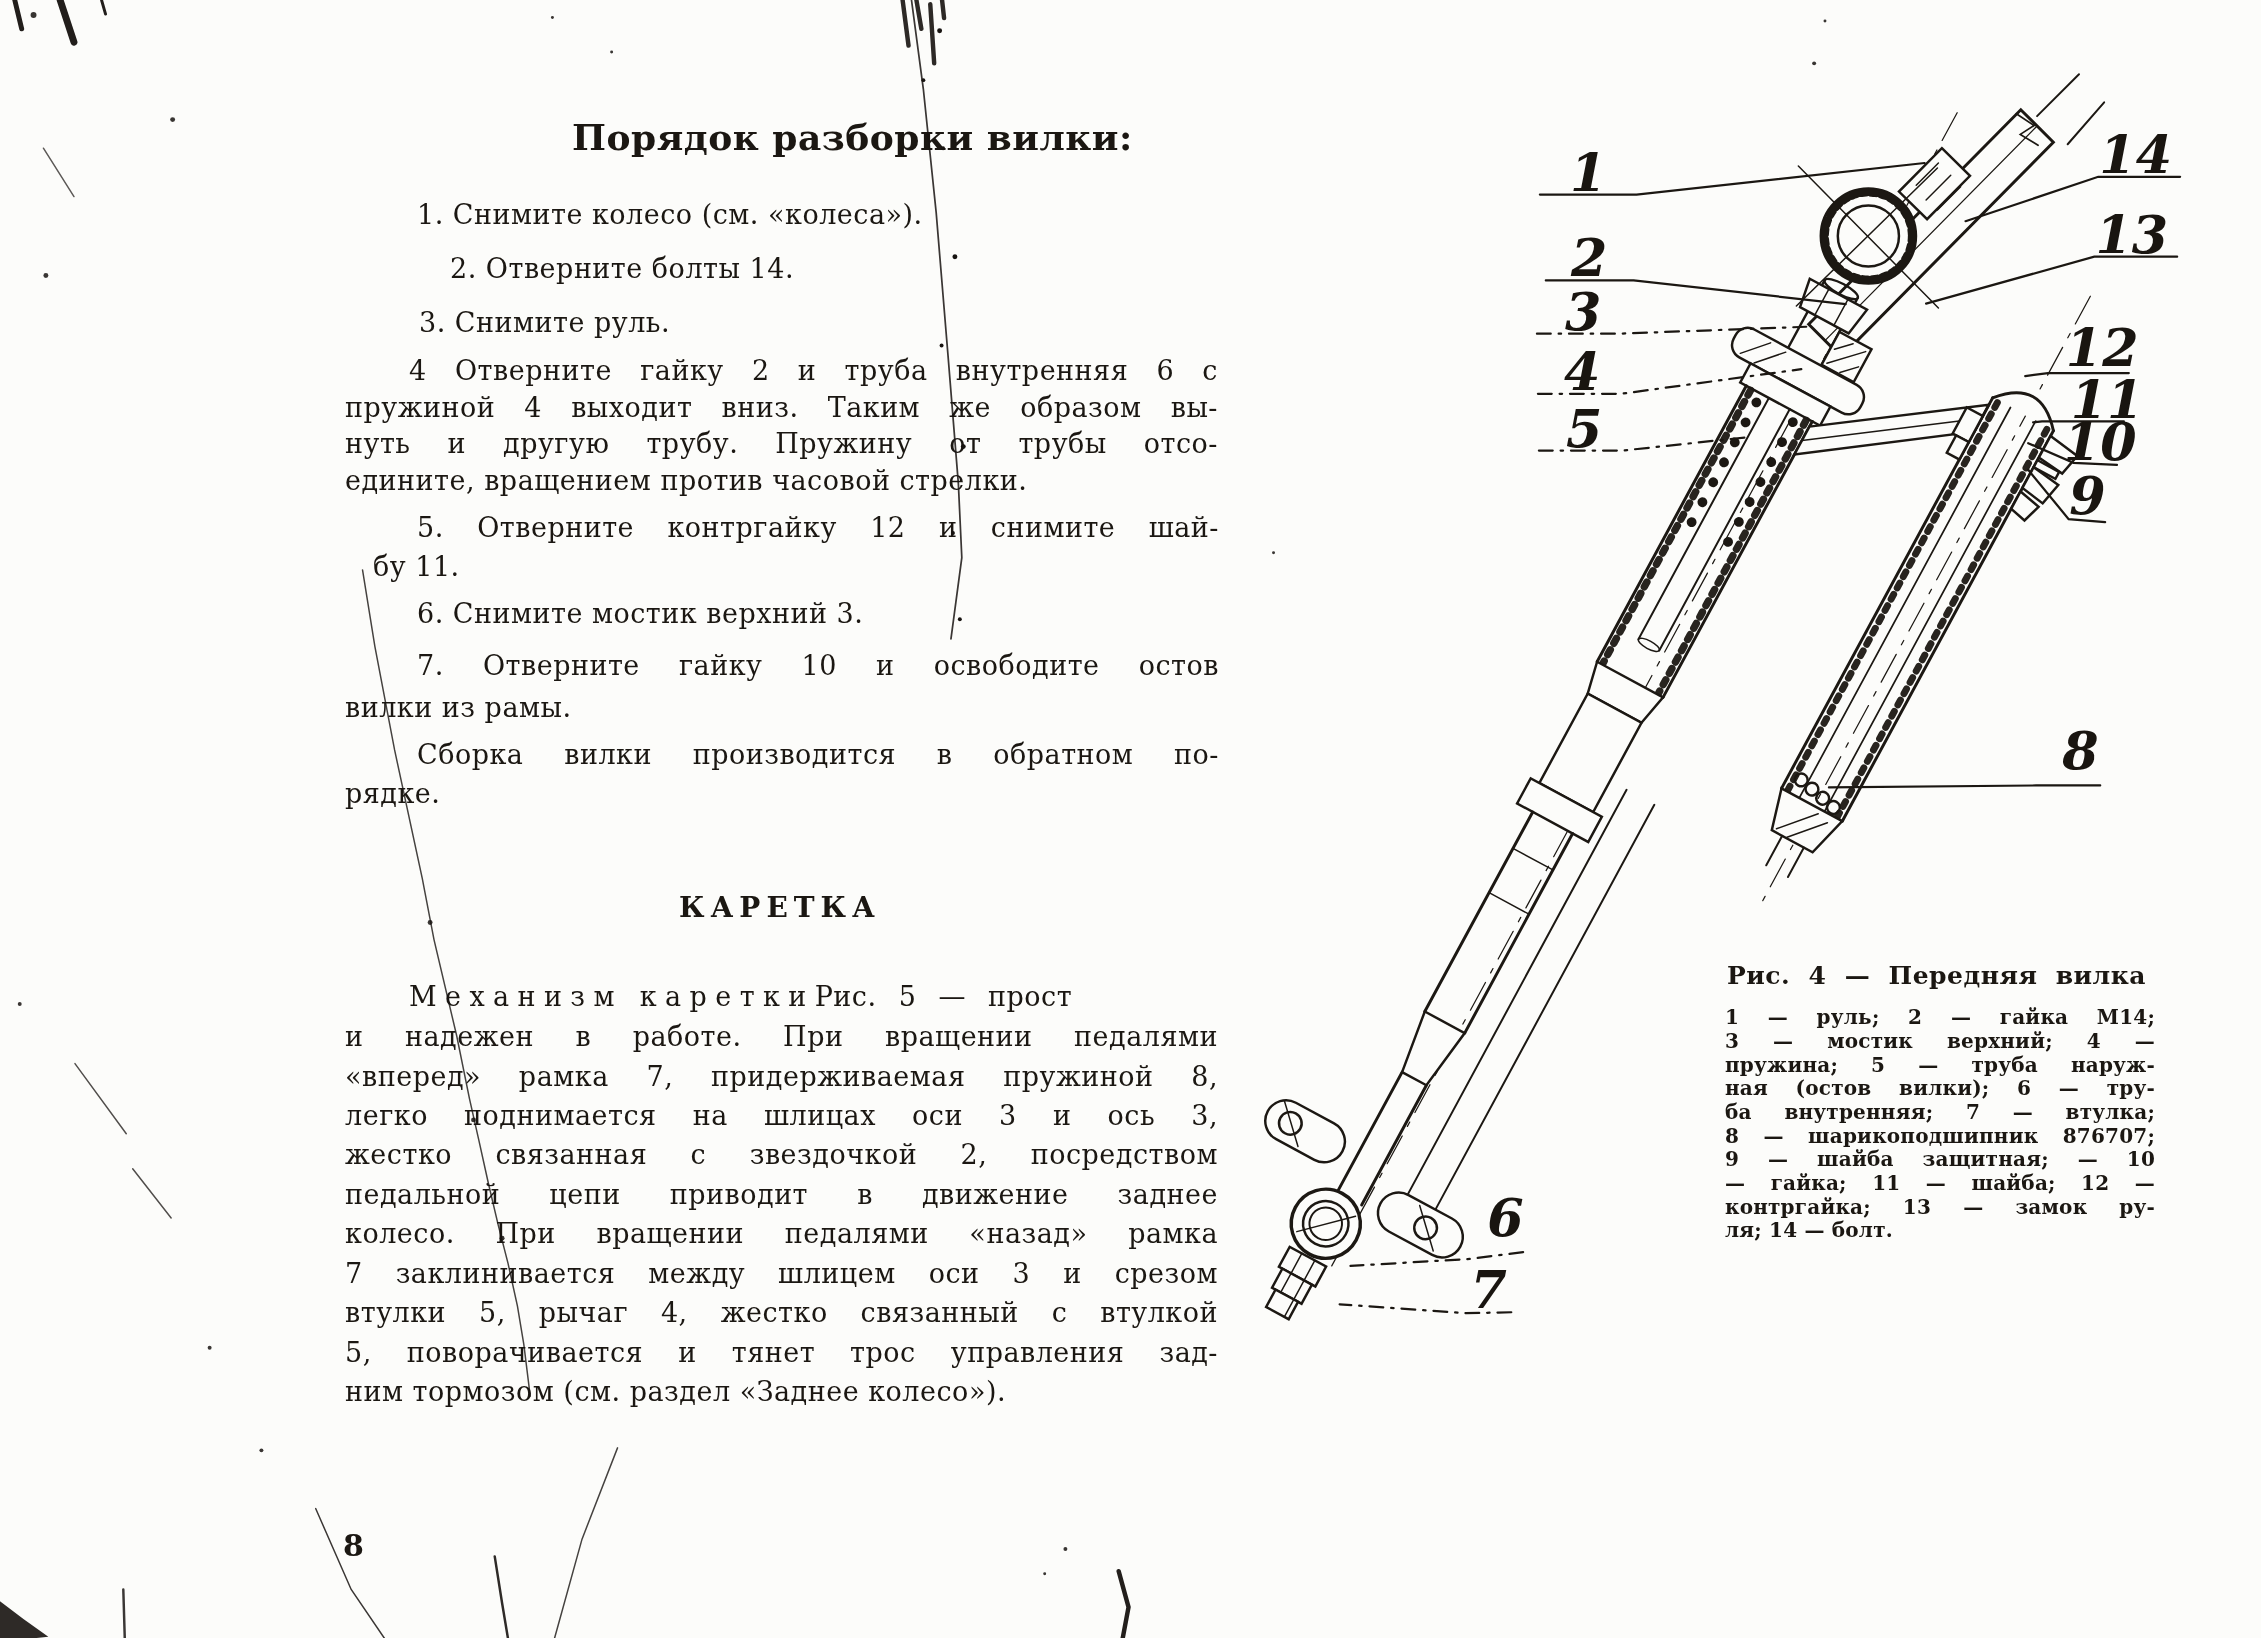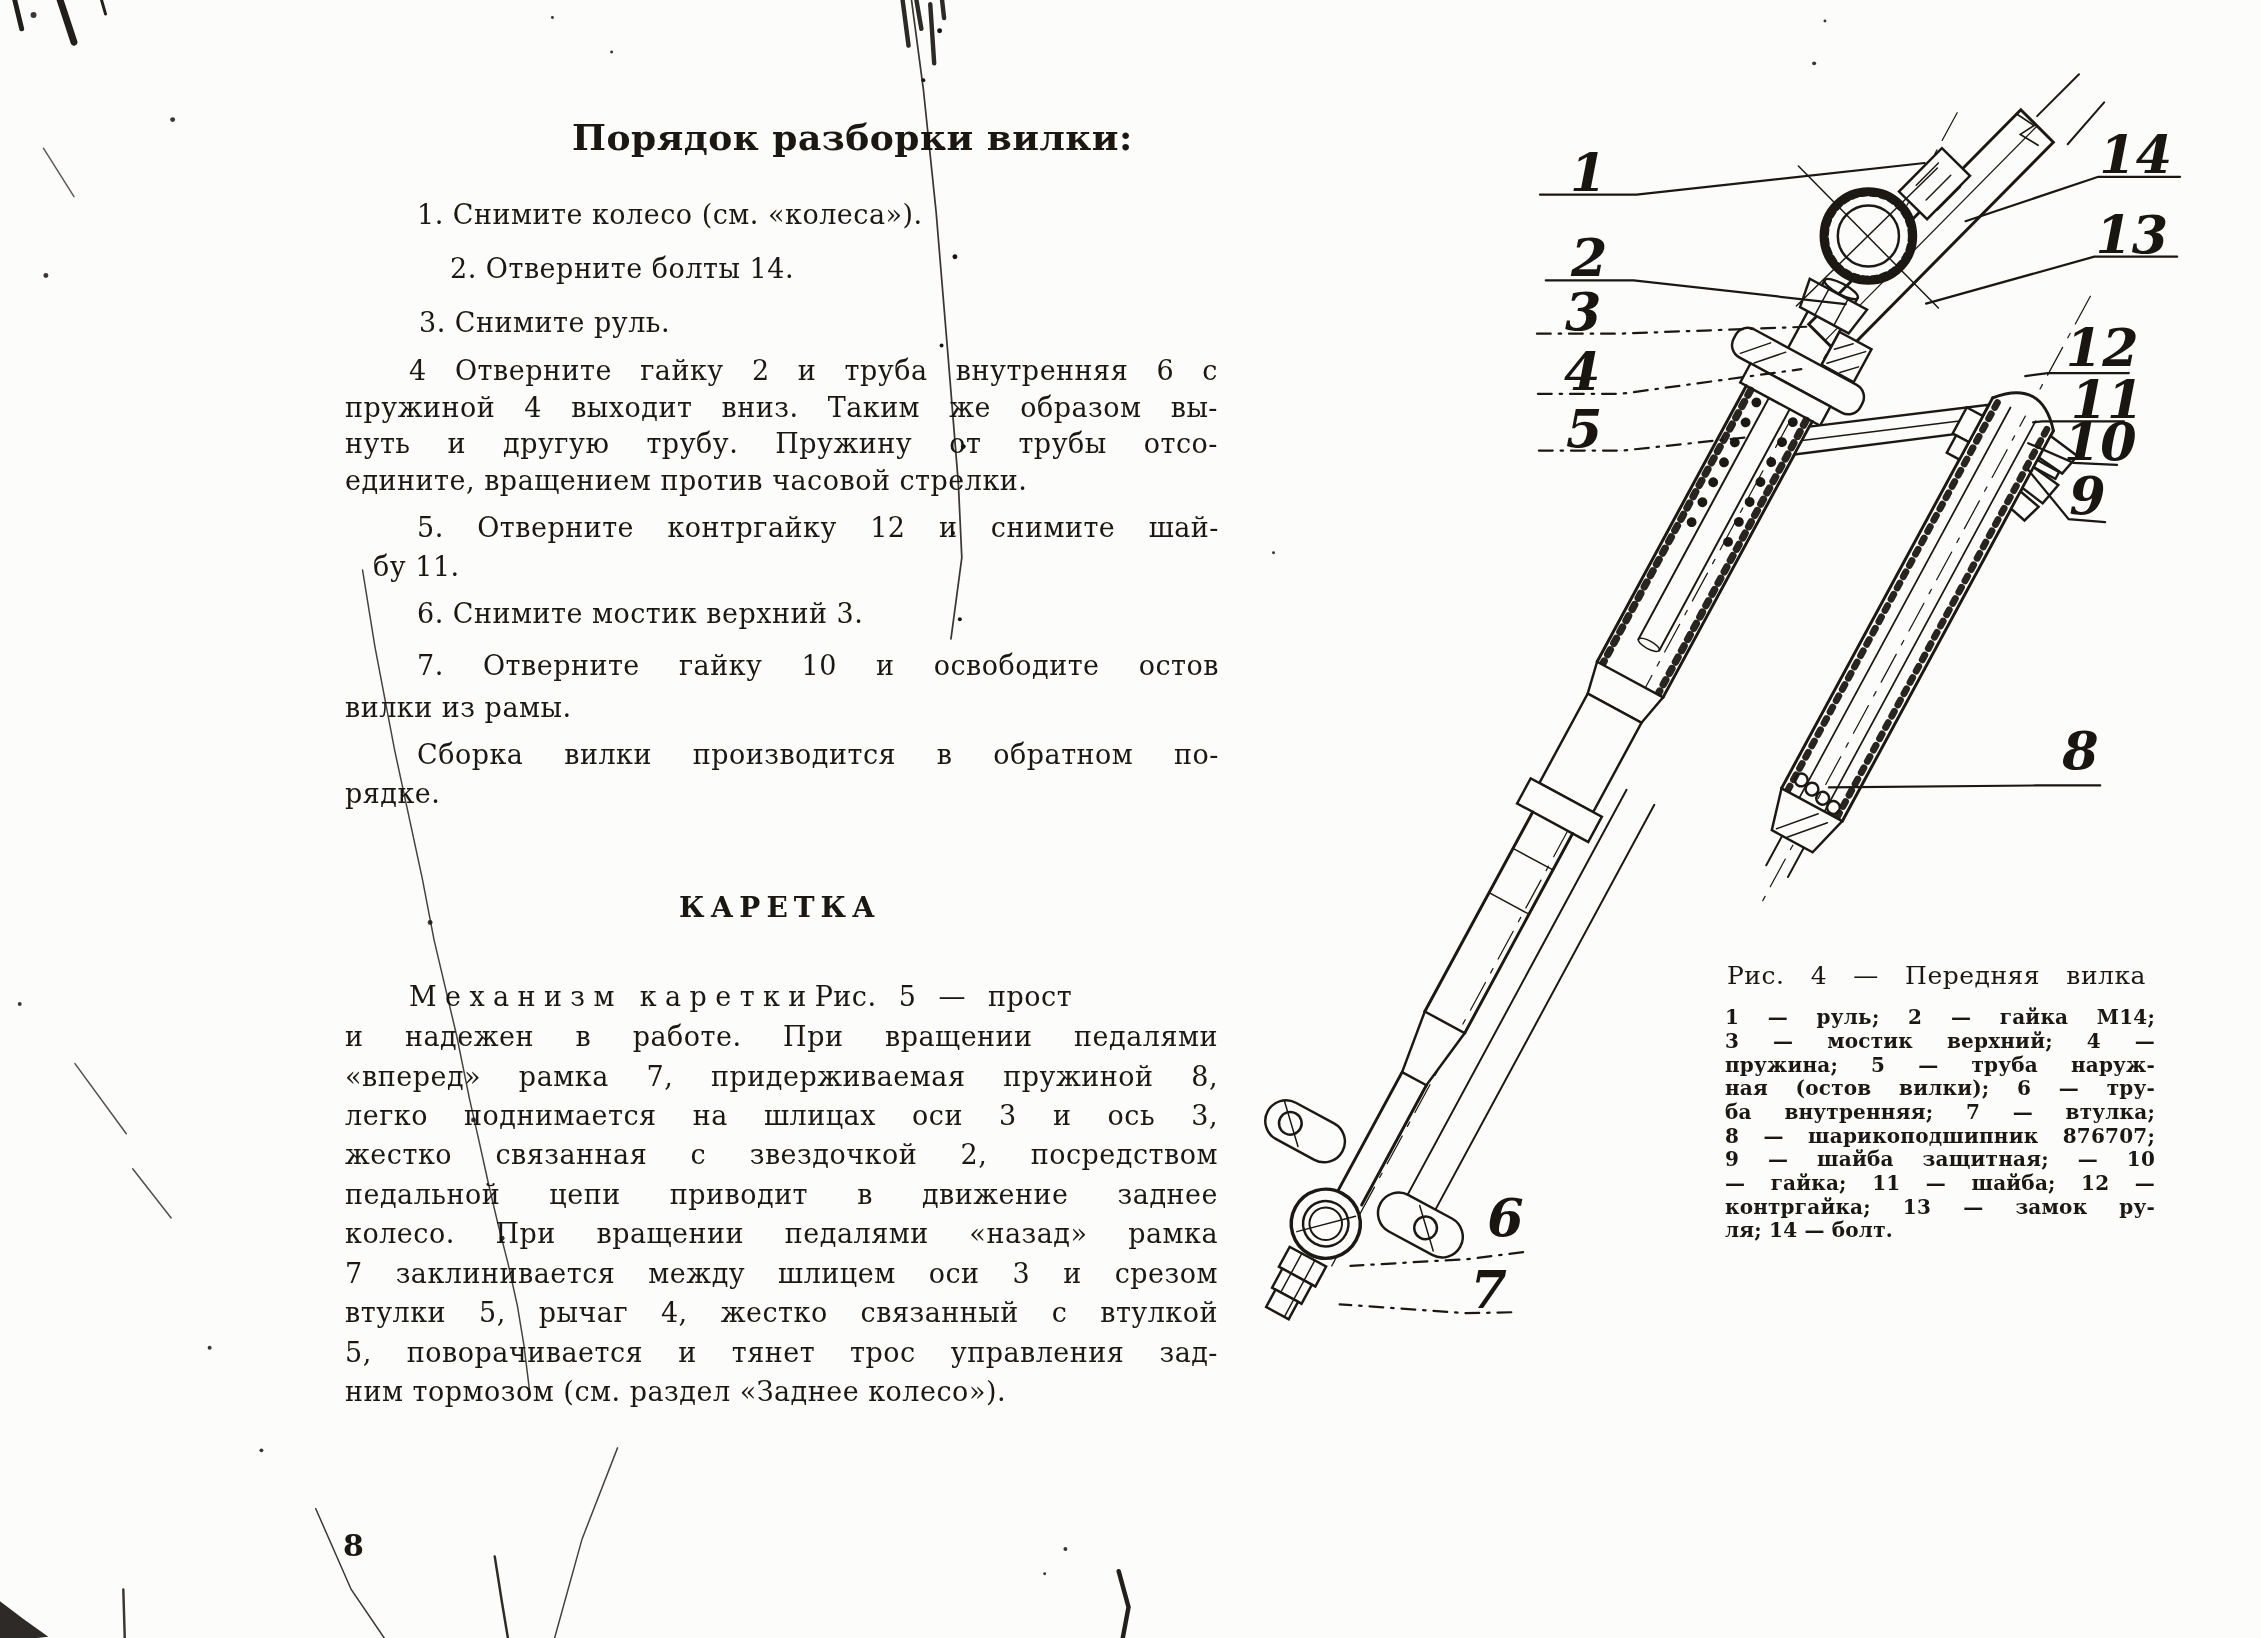--- a/index.html
+++ b/index.html
@@ -8,21 +8,21 @@
     background:#fcfcfa;
     font-family:"DejaVu Serif", "Liberation Serif", serif;
     color:#1b1712;
   }
   .ln{position:absolute;white-space:nowrap;font-size:27px;line-height:31px;letter-spacing:0.5px;}
   .j{white-space:normal;text-align:justify;text-align-last:justify;word-spacing:3px;}
   .ttl{font-weight:bold;text-align:center;white-space:nowrap;}
   .hdr{font-weight:bold;letter-spacing:6px;text-align:center;white-space:nowrap;}
   .lead-line{display:flex;justify-content:flex-start;}
   .lead-sp{letter-spacing:8.4px;white-space:nowrap;}
-  .cap{font-weight:normal;font-size:25px;white-space:normal;text-align:justify;text-align-last:justify;}
+  .cap{font-weight:bold;font-size:25px;white-space:normal;text-align:justify;text-align-last:justify;}
   .lg{position:absolute;font-weight:bold;font-size:20px;line-height:23px;letter-spacing:0.2px;white-space:normal;text-align:justify;text-align-last:justify;}
   .lg.last{text-align-last:left;}
   .pageno{position:absolute;font-weight:bold;font-size:30px;}
   svg{position:absolute;left:0;top:0;}
   .callout-num{font-family:"DejaVu Serif", "Liberation Serif", serif;font-style:italic;font-weight:bold;font-size:106px;fill:#191510;text-anchor:middle;}
   .leader{fill:none;stroke:#1b1712;stroke-width:4.5;stroke-linecap:round;}
   .leader.dash{stroke-dasharray:28 16 5 16;}
   .art{pointer-events:none;}
 </style>
 </head>

